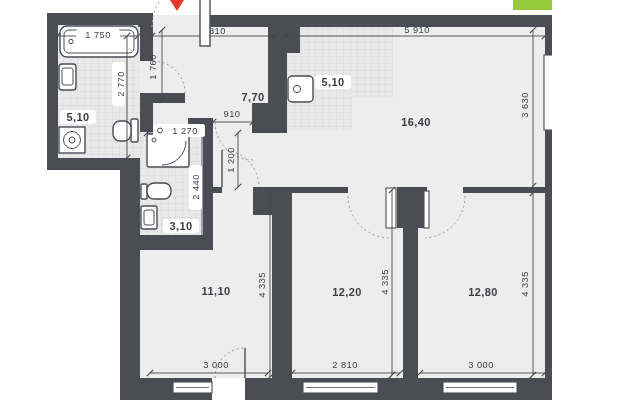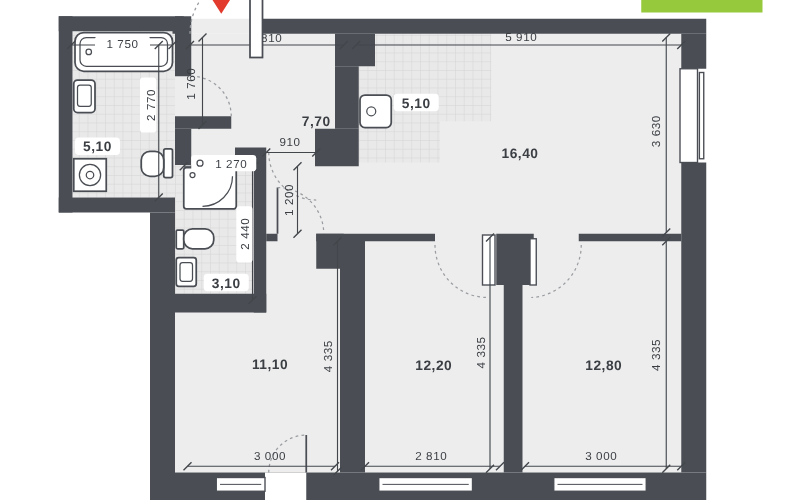--- a/index.html
+++ b/index.html
@@ -1,16 +1,16 @@
 <!DOCTYPE html>
 <html><head>
 <meta charset="utf-8">
 <style>
   html,body{margin:0;padding:0;background:#fff;}
-  .stage{width:640px;height:400px;position:relative;background:#fff;overflow:hidden;
+  .stage{width:552px;height:400px;position:relative;background:#fff;overflow:hidden;
          font-family:"Liberation Sans",sans-serif;}
   svg{display:block;}
   svg text{font-family:"Liberation Sans",sans-serif;}
   .wall{fill:#4a4e54;}
   .floor{fill:#ededed;}
   .tilefill{fill:url(#tiles);}
   .fx{fill:#fff;stroke:#4a4e54;stroke-width:1.4;}
   .fx2{fill:none;stroke:#4a4e54;stroke-width:1;}
   .win{fill:#fff;stroke:#4a4e54;stroke-width:1.1;}
   .winline{stroke:#4a4e54;stroke-width:.8;fill:none;}

